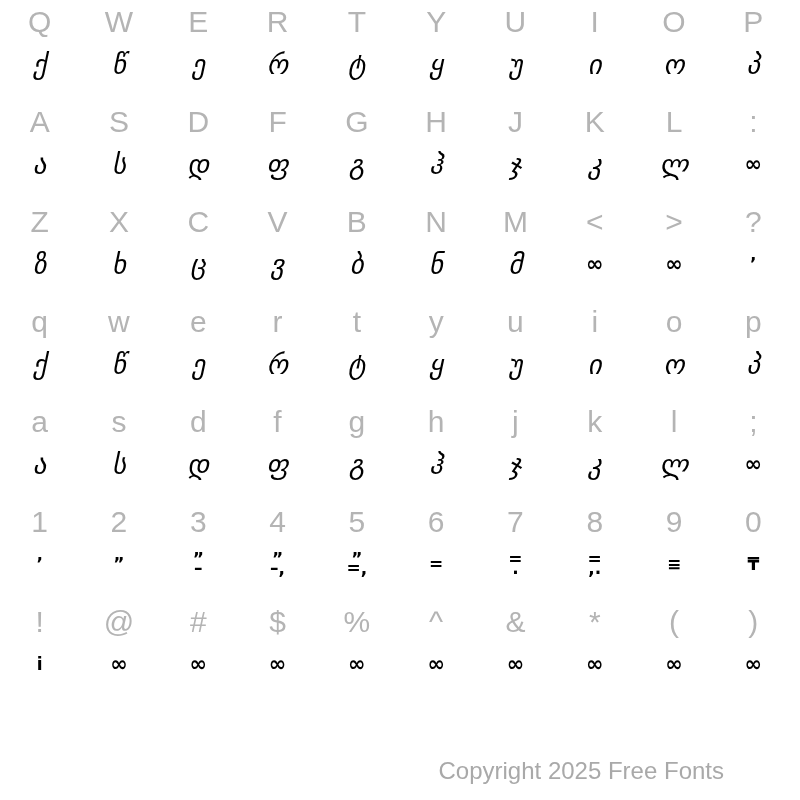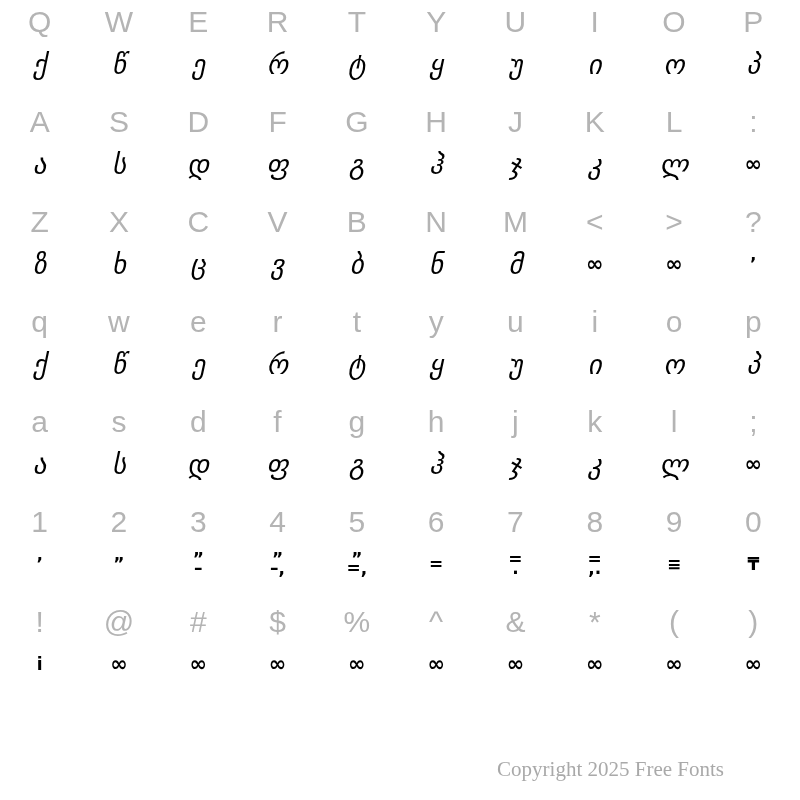--- a/index.html
+++ b/index.html
@@ -61,22 +61,22 @@
     font-family: "DejaVu Sans", sans-serif;
     font-weight: bold;
     font-size: 17px;
     line-height: 9px;
     white-space: pre-line;
   }
   .footer-copyright {
     position: absolute;
     top: 757px;
     right: 76px;
-    font-family: Liberation Serif, serif;
-    font-size: 21px;
+    font-family: Liberation Sans, sans-serif;
+    font-size: 24px;
     color: var(--copyright-color, #a9a9a9);
     white-space: nowrap;
   }
 </style>
 </head>
 <body style="--label-color: #b4b4b4; --glyph-color: #000000; --copyright-color: #a9a9a9; background: rgb(255, 255, 255);">
 
 <div class="charmap">
     <div class="section">
       <div class="line labels">

